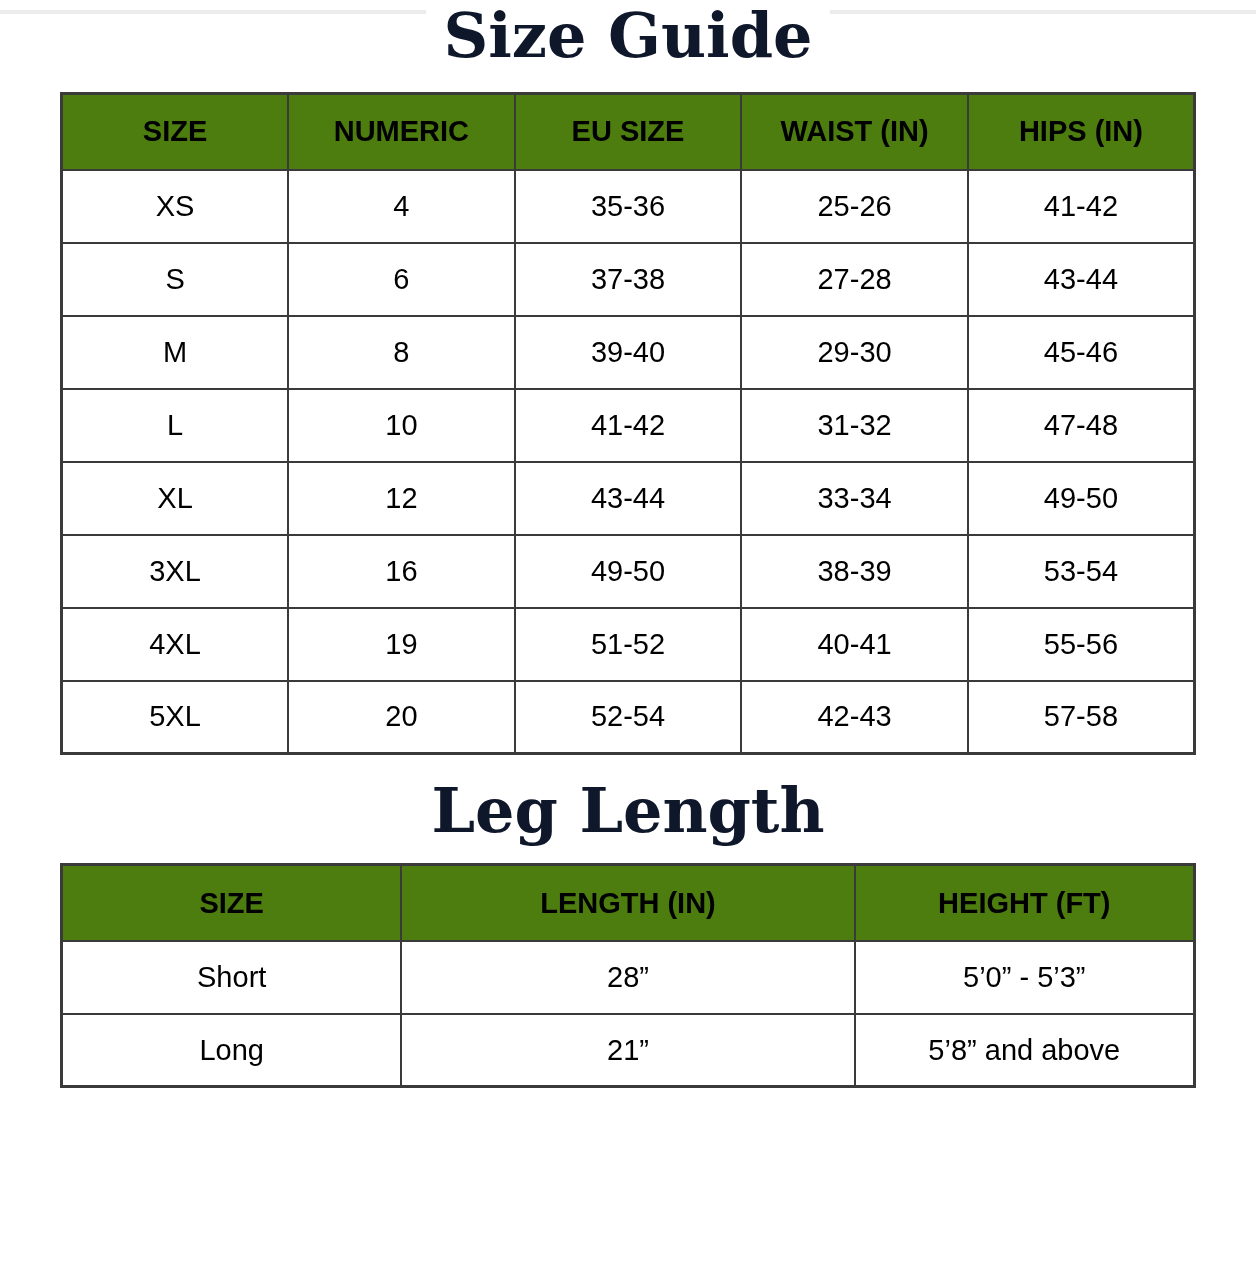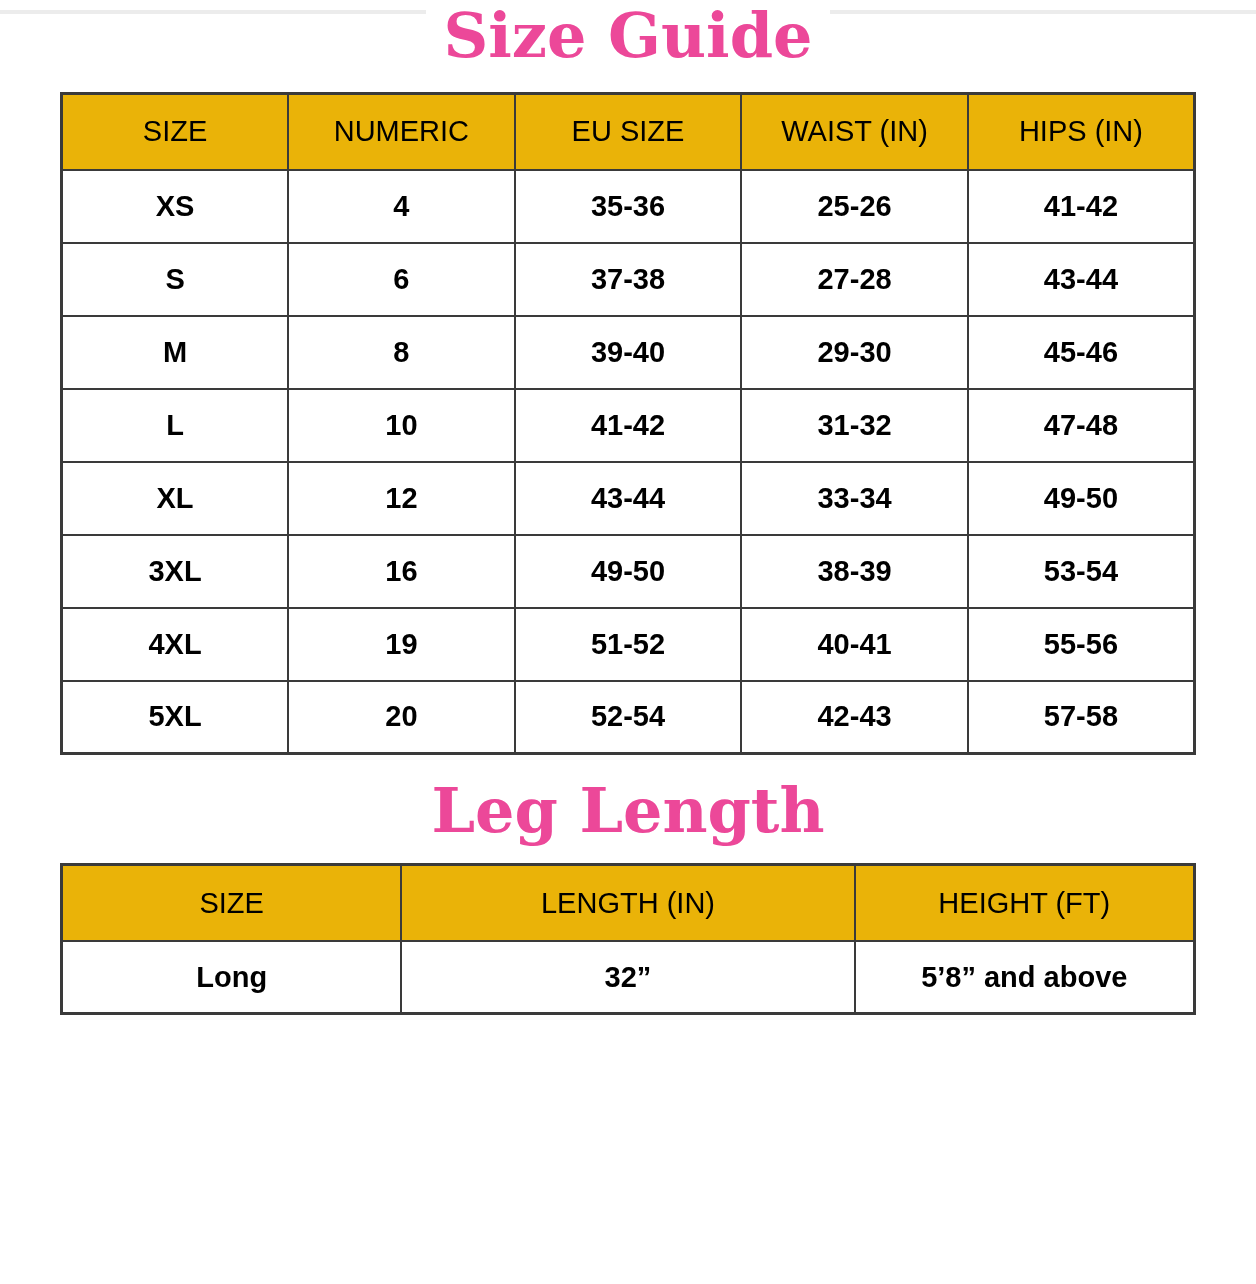--- a/index.html
+++ b/index.html
@@ -30,21 +30,21 @@
   }
   h1.section-title {
     display: inline-block;
     background: #ffffff;
     padding: 0 18px;
     font-family: "DejaVu Serif", "Liberation Serif", serif;
     font-weight: 700;
     font-size: 62px;
     line-height: 1.1;
     letter-spacing: 0px;
-    color: #ec4899;
+    color: #0f172a;
   }
   .title-wrap.first { padding-top: 2px; }
   .title-wrap.second { padding-top: 22px; }
 
   table.guide-table {
     width: 1136px;
     margin: 0 auto;
     border-collapse: collapse;
     table-layout: fixed;
     background: #ffffff;
@@ -54,27 +54,27 @@
 
   table.guide-table th,
   table.guide-table td {
     border: 2px solid #3a3a3a;
     text-align: center;
     vertical-align: middle;
     font-size: 29px;
   }
   table.guide-table { border: 3px solid #3a3a3a; }
   table.guide-table th {
-    background: #eab308;
-    font-weight: 400;
+    background: #4d7c0f;
+    font-weight: 700;
     height: 76px;
   }
   table.guide-table td {
     background: #ffffff;
-    font-weight: 700;
+    font-weight: 400;
     height: 73px;
   }
   table.cols-5 th, table.cols-5 td { width: 20%; }
   table.cols-3 th:nth-child(1), table.cols-3 td:nth-child(1) { width: 30%; }
   table.cols-3 th:nth-child(2), table.cols-3 td:nth-child(2) { width: 40%; }
   table.cols-3 th:nth-child(3), table.cols-3 td:nth-child(3) { width: 30%; }
 </style>
 </head>
 <body>
 
@@ -165,18 +165,23 @@
 <table class="guide-table cols-3">
     <thead>
       <tr>
         <th>SIZE</th>
         <th>LENGTH (IN)</th>
         <th>HEIGHT (FT)</th>
       </tr>
     </thead>
     <tbody>
       <tr>
+        <td>Short</td>
+        <td>28”</td>
+        <td>5’0” - 5’3”</td>
+      </tr>
+      <tr>
         <td>Long</td>
-        <td>32”</td>
+        <td>21”</td>
         <td>5’8” and above</td>
       </tr>
     </tbody>
   </table>
 
 </body></html>

